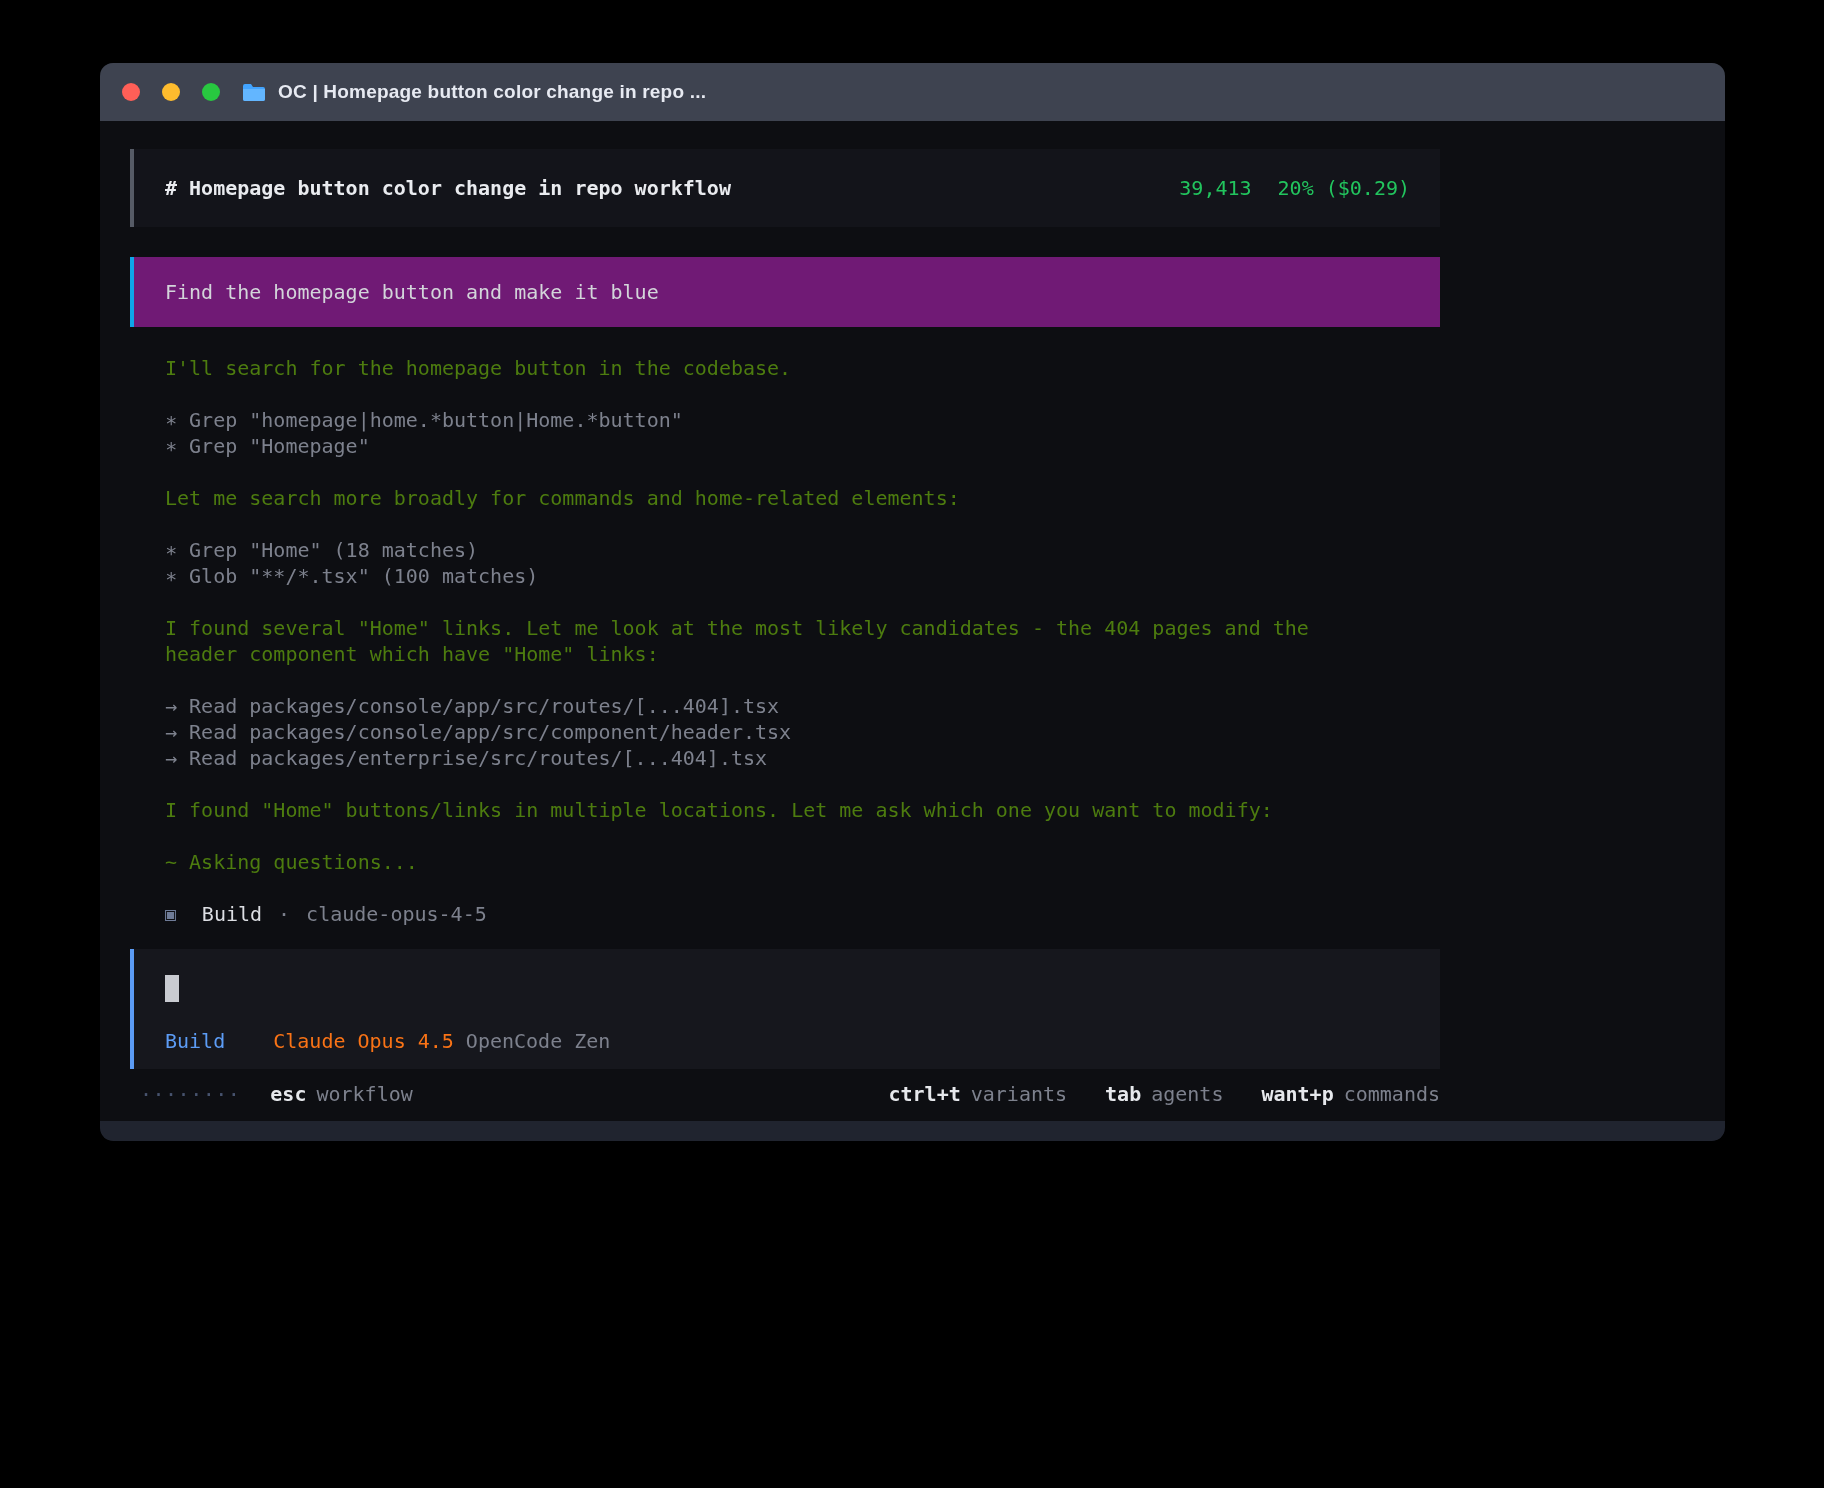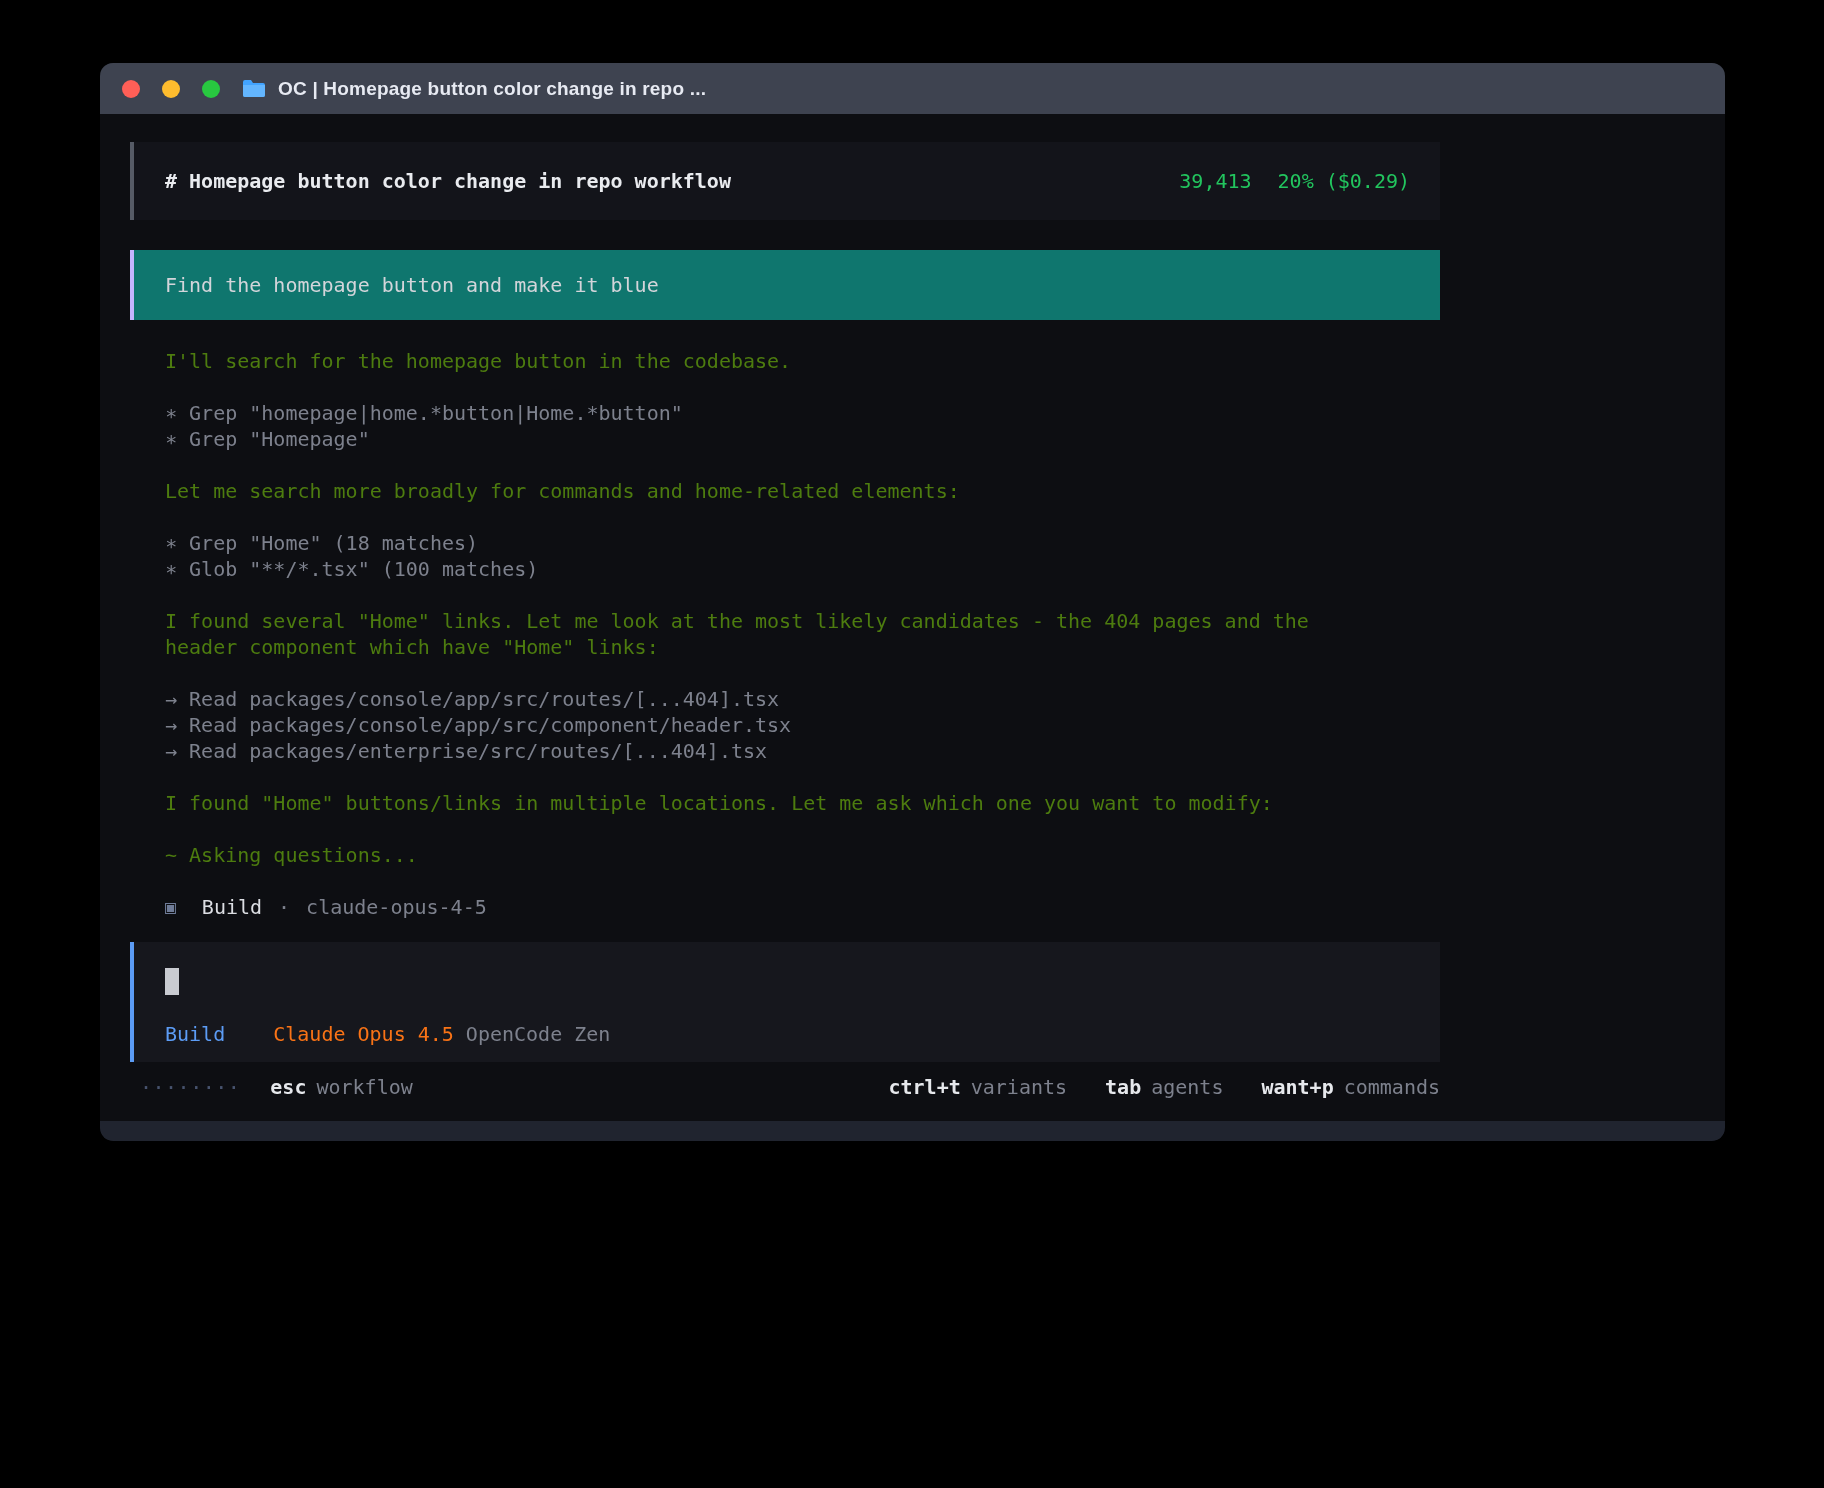--- a/index.html
+++ b/index.html
@@ -12,21 +12,21 @@
   .window {
     position:absolute; left:100px; top:63px;
     width:1625px; height:1078px;
     background:#0d0e12;
     border-radius:13px;
     overflow:hidden;
     box-shadow:0 24px 70px rgba(0,0,0,0.65);
     display:flex; flex-direction:column;
   }
   .titlebar {
-    height:51px; flex:none;
+    height:58px; flex:none;
     background:#3e4350;
     display:flex; align-items:center;
     padding:0 22px;
   }
   .traffic { display:flex; align-items:center; gap:22px; }
   .light { width:18px; height:18px; border-radius:50%; display:inline-block; }
   .light.close { background:#ff5f57; }
   .light.min   { background:#febc2e; }
   .light.max   { background:#28c840; }
   .titlebar-center { display:flex; align-items:center; gap:12px; margin-left:22px; }
@@ -48,22 +48,22 @@
     background:#13141a;
     border-left:4px solid #565b66;
     padding:26px 30px 26px 31px;
     display:flex; justify-content:space-between; align-items:center;
     line-height:26px;
   }
   .header-title { font-weight:bold; color:#e9ebef; }
   .header-stats { color:#22c55e; display:flex; gap:26px; white-space:nowrap; }
   .user-block {
     margin-top:30px;
-    background:#0f766e;
-    border-left:4px solid #c4b5fd;
+    background:#701a75;
+    border-left:4px solid #0ea5e9;
     padding:22px 30px 22px 31px;
     line-height:26px;
     color:#d3d5da;
   }
   .convo {
     margin-top:28px;
     padding-left:35px;
     width:1245px;
     line-height:26px;
   }

